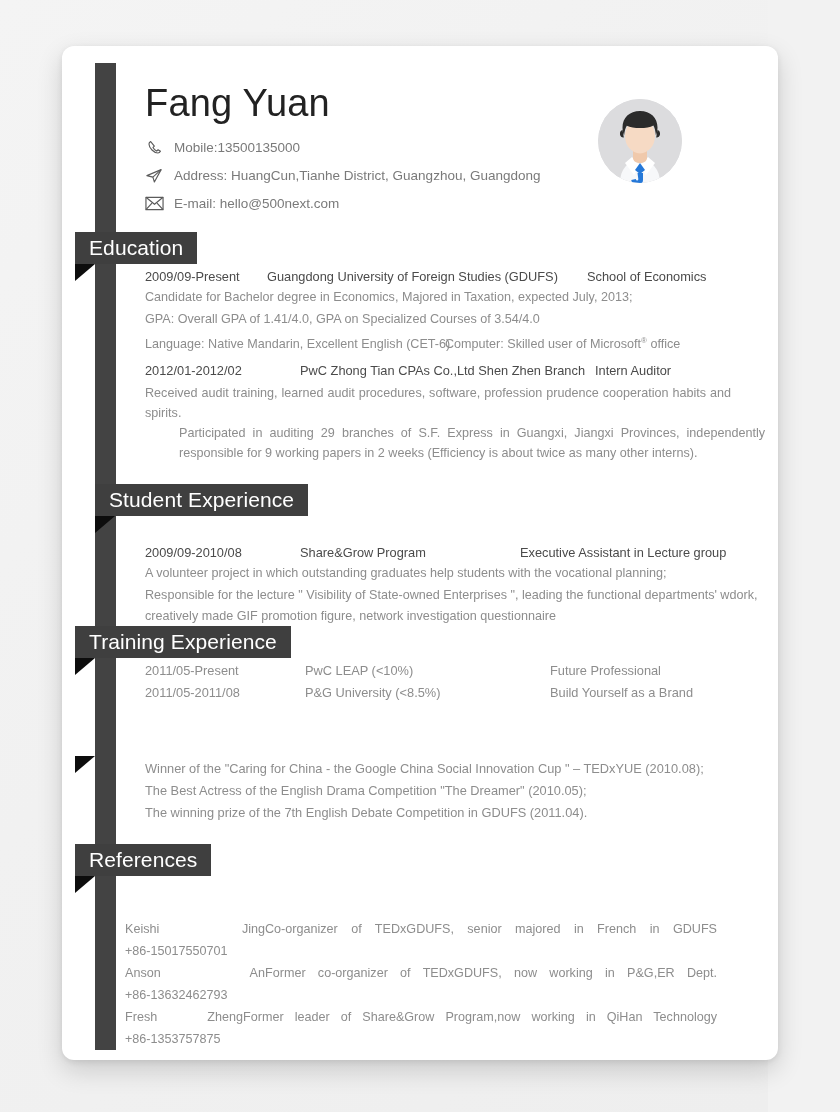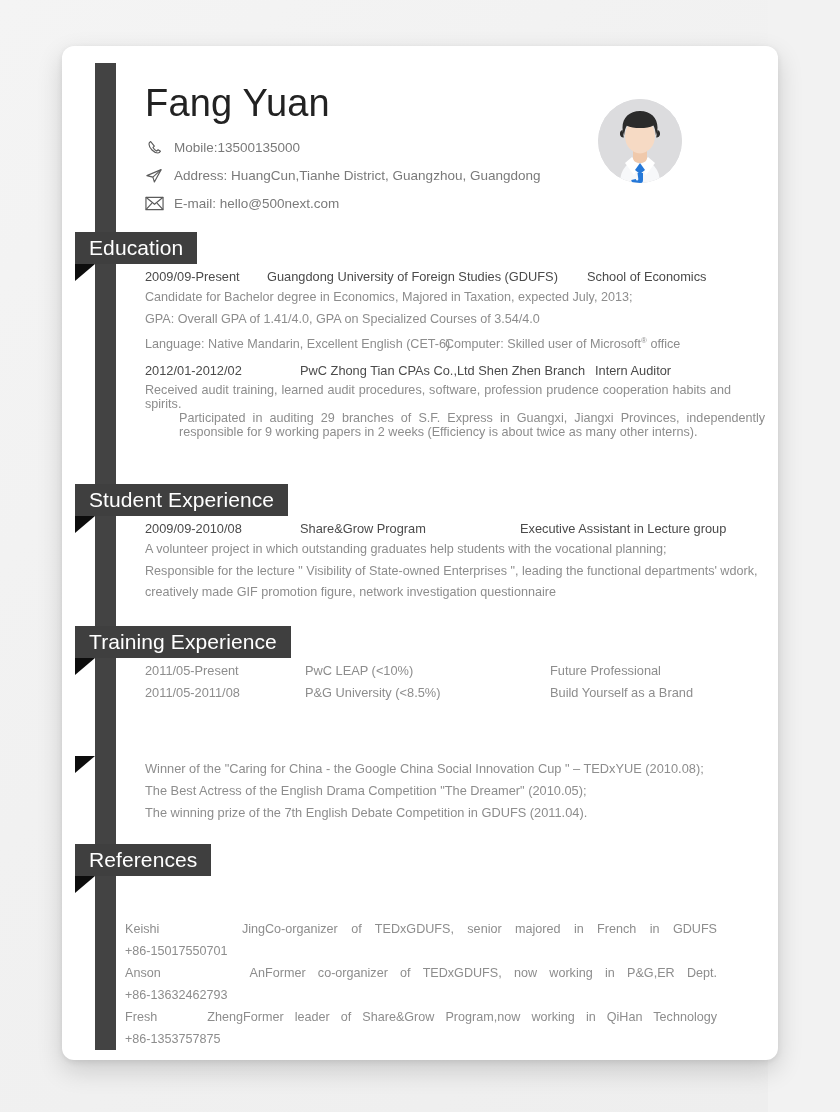--- a/index.html
+++ b/index.html
@@ -155,21 +155,21 @@
 
   .body-line {
     font-size: 12.6px;
     color: #8d8d8d;
     line-height: 21.5px;
     white-space: nowrap;
   }
   .body-para {
     font-size: 12.6px;
     color: #8d8d8d;
-    line-height: 14px;
+    line-height: 20px;
     text-align: justify;
     text-align-last: left;
   }
   .body-para.just-all { text-align: justify; margin-left: 34px; }
 
   .gray-row {
     font-size: 12.8px;
     color: #8d8d8d;
     line-height: 22px;
     white-space: nowrap;
@@ -277,28 +277,28 @@
     </div>
 
     <div class="block" style="top:313px;">
       <div class="row-line" style="line-height:24px;height:24px">
         <span class="seg-date" style="width:155px">2012/01-2012/02</span><span class="seg-org" style="width:295px">PwC Zhong Tian CPAs Co.,Ltd Shen Zhen Branch</span><span class="seg-role">Intern Auditor</span>
       </div>
       <div class="body-para" style="width:586px">Received audit training, learned audit procedures, software, profession prudence cooperation habits and spirits.</div>
       <div class="body-para just-all" style="width:586px">Participated in auditing 29 branches of S.F. Express in Guangxi, Jiangxi Provinces, independently responsible for 9 working papers in 2 weeks (Efficiency is about twice as many other interns).</div>
     </div>
 
-    <div class="section" style="top:438px;">
+    <div class="section" style="top:438px;margin-left:20px;">
       <div class="heading-wrap">
         <div class="heading">Student Experience</div>
         <div class="heading-fold"></div>
       </div>
     </div>
 
-    <div class="block" style="top:472px;">
+    <div class="block" style="top:496px;">
       <div class="row-line">
         <span class="seg-date" style="width:155px">2009/09-2010/08</span><span class="seg-org" style="width:220px">Share&amp;Grow Program</span><span class="seg-role">Executive Assistant in Lecture group</span>
       </div>
       <div class="body-line">A volunteer project in which outstanding graduates help students with the vocational planning;</div>
       <div class="body-line">Responsible for the lecture " Visibility of State-owned Enterprises ", leading the functional departments' wdork,</div>
       <div class="body-line">creatively made GIF promotion figure, network investigation questionnaire</div>
     </div>
 
     <div class="section" style="top:580px;">
       <div class="heading-wrap">

